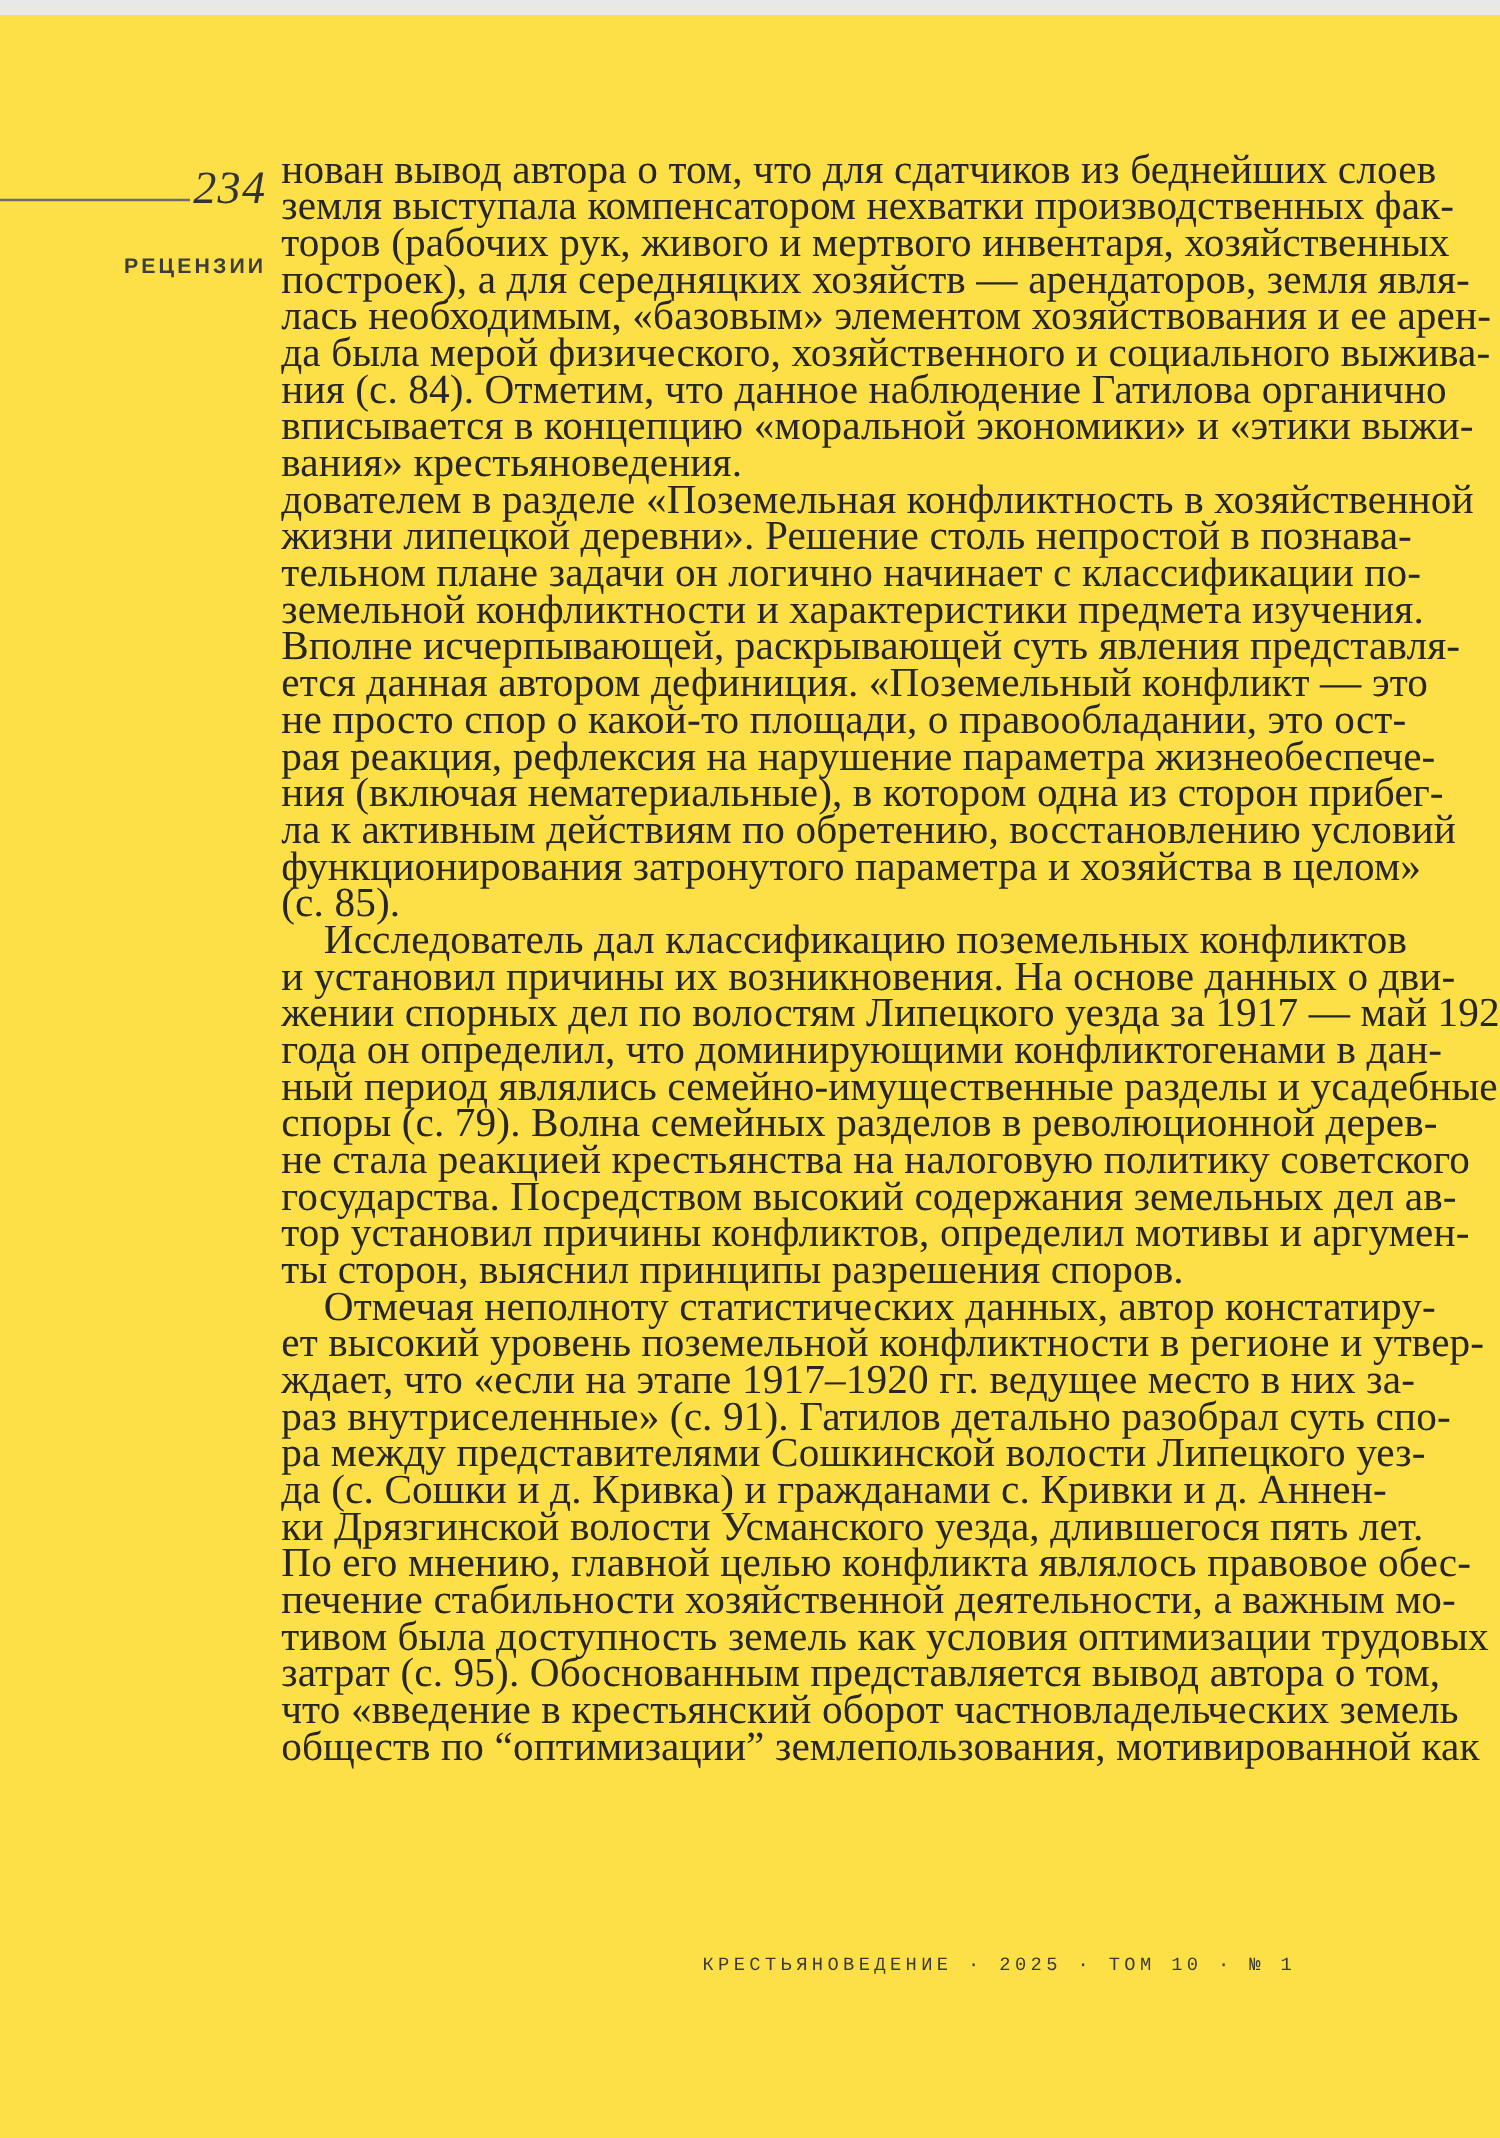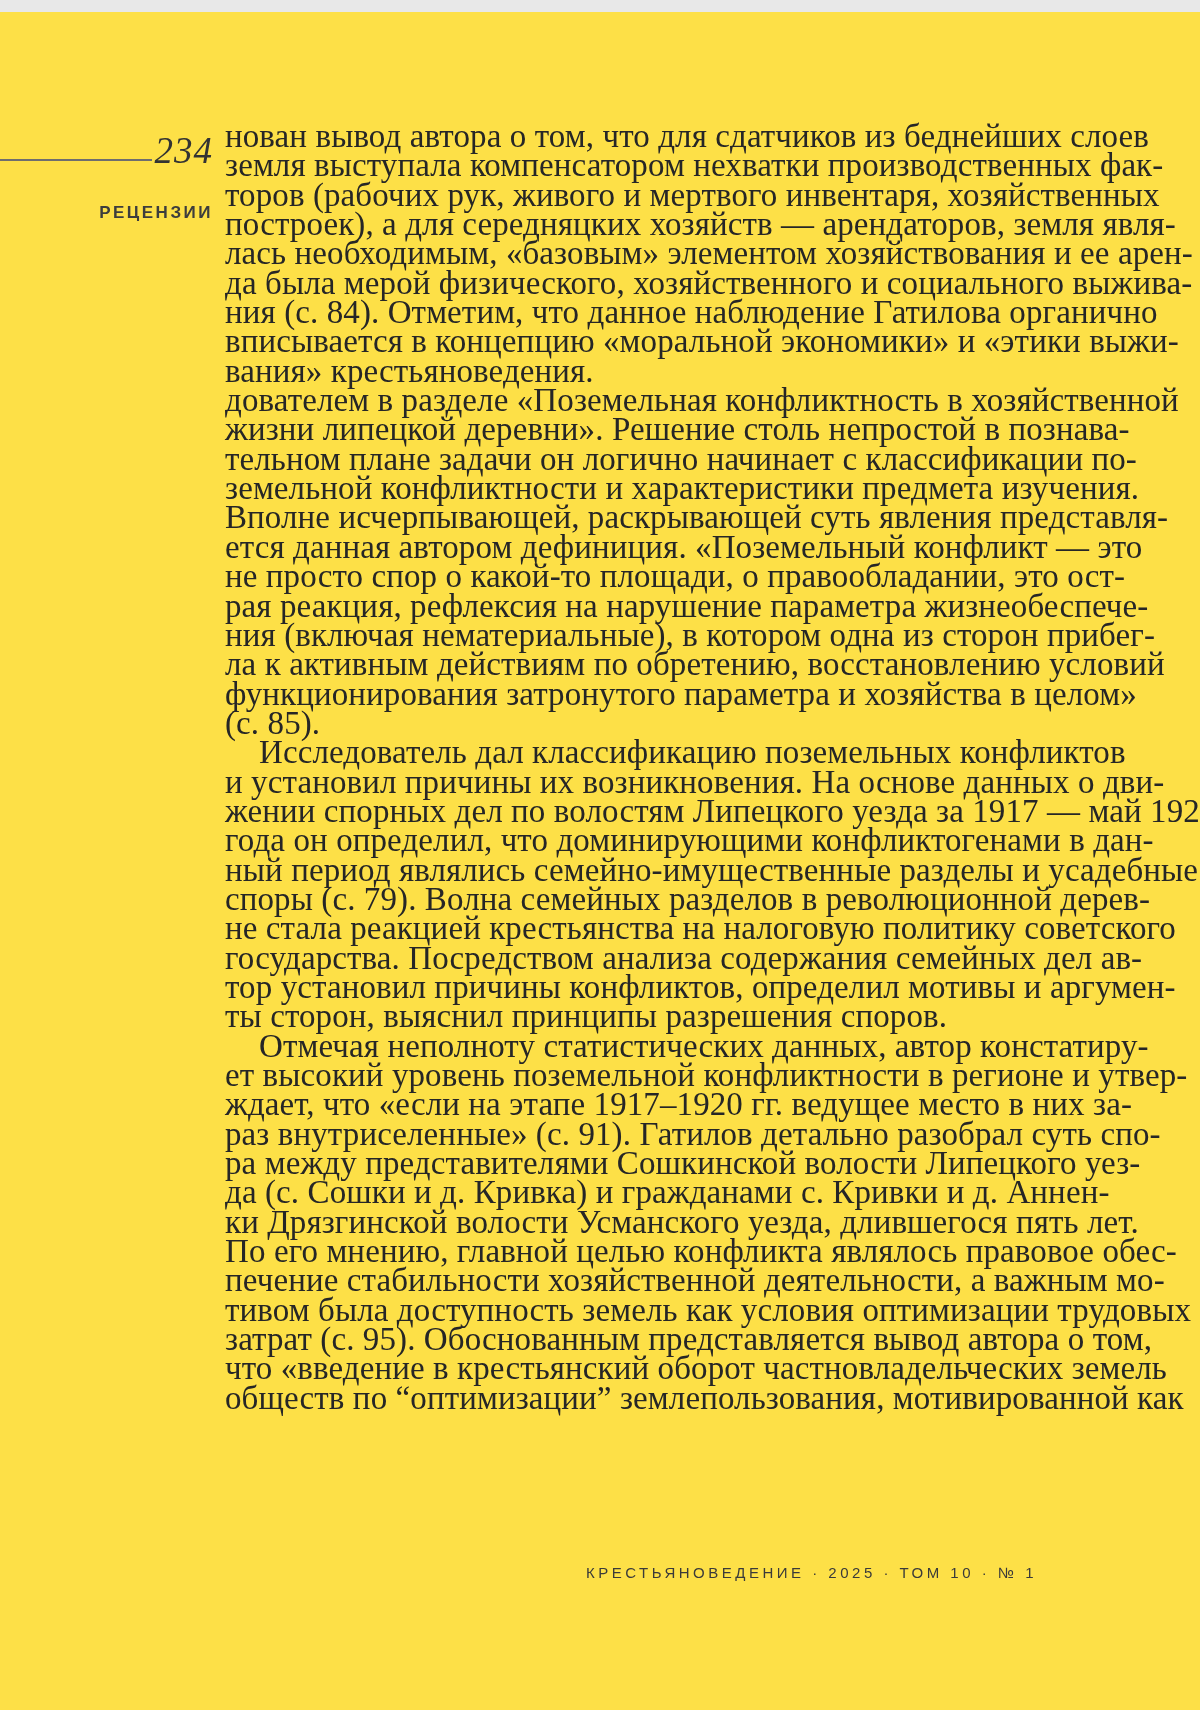--- a/index.html
+++ b/index.html
@@ -70,21 +70,21 @@
   }
   .article-body .line.indent {
     text-indent: 34px;
   }
   .footer {
     position: absolute;
     left: 225px;
     top: 1552px;
     width: 812px;
     text-align: right;
-    font-family: Liberation Sans, sans-serif;
+    font-family: Liberation Mono, monospace;
     font-size: 15px;
     line-height: 18px;
     letter-spacing: 3.5px;
     color: #3a3a3a;
   }
 </style>
 </head>
 <body>
 
 <div class="page">
@@ -113,21 +113,21 @@
       <div class="line">ла к активным действиям по обретению, восстановлению условий</div>
       <div class="line">функционирования затронутого параметра и хозяйства в целом»</div>
       <div class="line ragged">(с. 85).</div>
       <div class="line indent">Исследователь дал классификацию поземельных конфликтов</div>
       <div class="line">и установил причины их возникновения. На основе данных о дви-</div>
       <div class="line">жении спорных дел по волостям Липецкого уезда за 1917 — май 1923</div>
       <div class="line">года он определил, что доминирующими конфликтогенами в дан-</div>
       <div class="line">ный период являлись семейно-имущественные разделы и усадебные</div>
       <div class="line">споры (с. 79). Волна семейных разделов в революционной дерев-</div>
       <div class="line">не стала реакцией крестьянства на налоговую политику советского</div>
-      <div class="line">государства. Посредством анализа содержания семейных дел ав-</div>
+      <div class="line">государства. Посредством высокий содержания земельных дел ав-</div>
       <div class="line">тор установил причины конфликтов, определил мотивы и аргумен-</div>
       <div class="line ragged">ты сторон, выяснил принципы разрешения споров.</div>
       <div class="line indent">Отмечая неполноту статистических данных, автор констатиру-</div>
       <div class="line">ет высокий уровень поземельной конфликтности в регионе и утвер-</div>
       <div class="line">ждает, что «если на этапе 1917–1920 гг. ведущее место в них за-</div>
       <div class="line">раз внутриселенные» (с. 91). Гатилов детально разобрал суть спо-</div>
       <div class="line">ра между представителями Сошкинской волости Липецкого уез-</div>
       <div class="line">да (с. Сошки и д. Кривка) и гражданами с. Кривки и д. Аннен-</div>
       <div class="line">ки Дрязгинской волости Усманского уезда, длившегося пять лет.</div>
       <div class="line">По его мнению, главной целью конфликта являлось правовое обес-</div>

